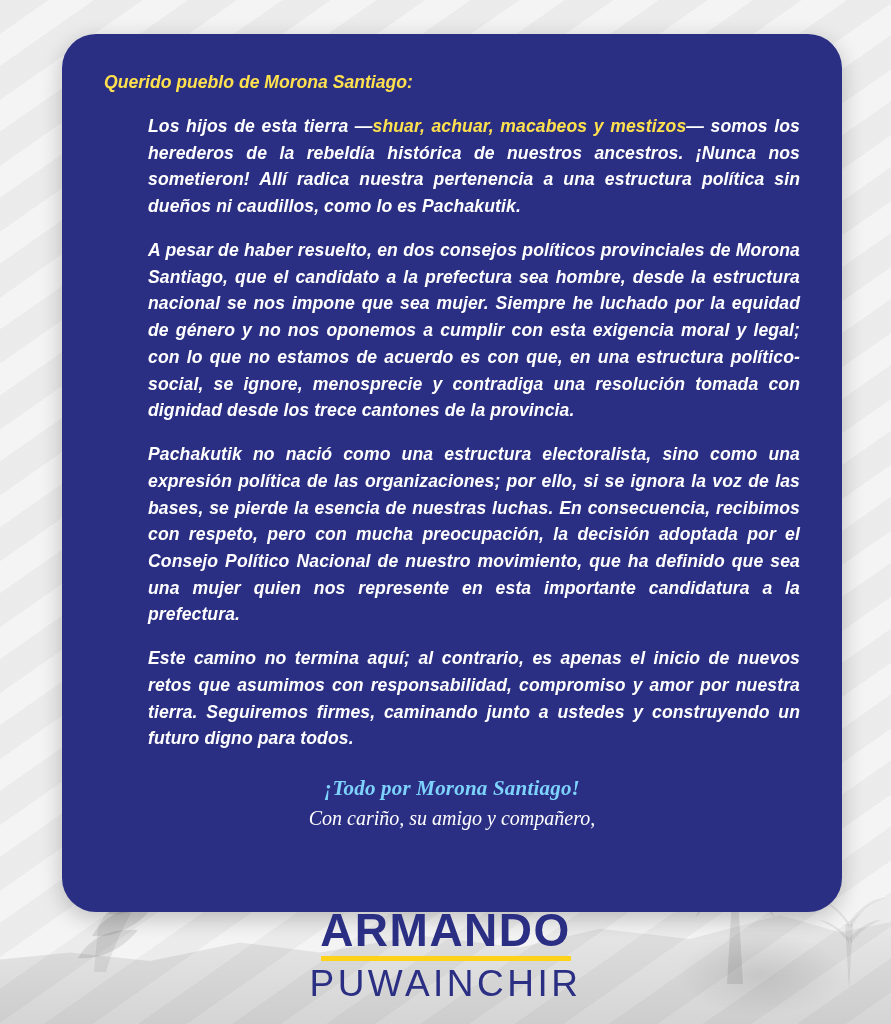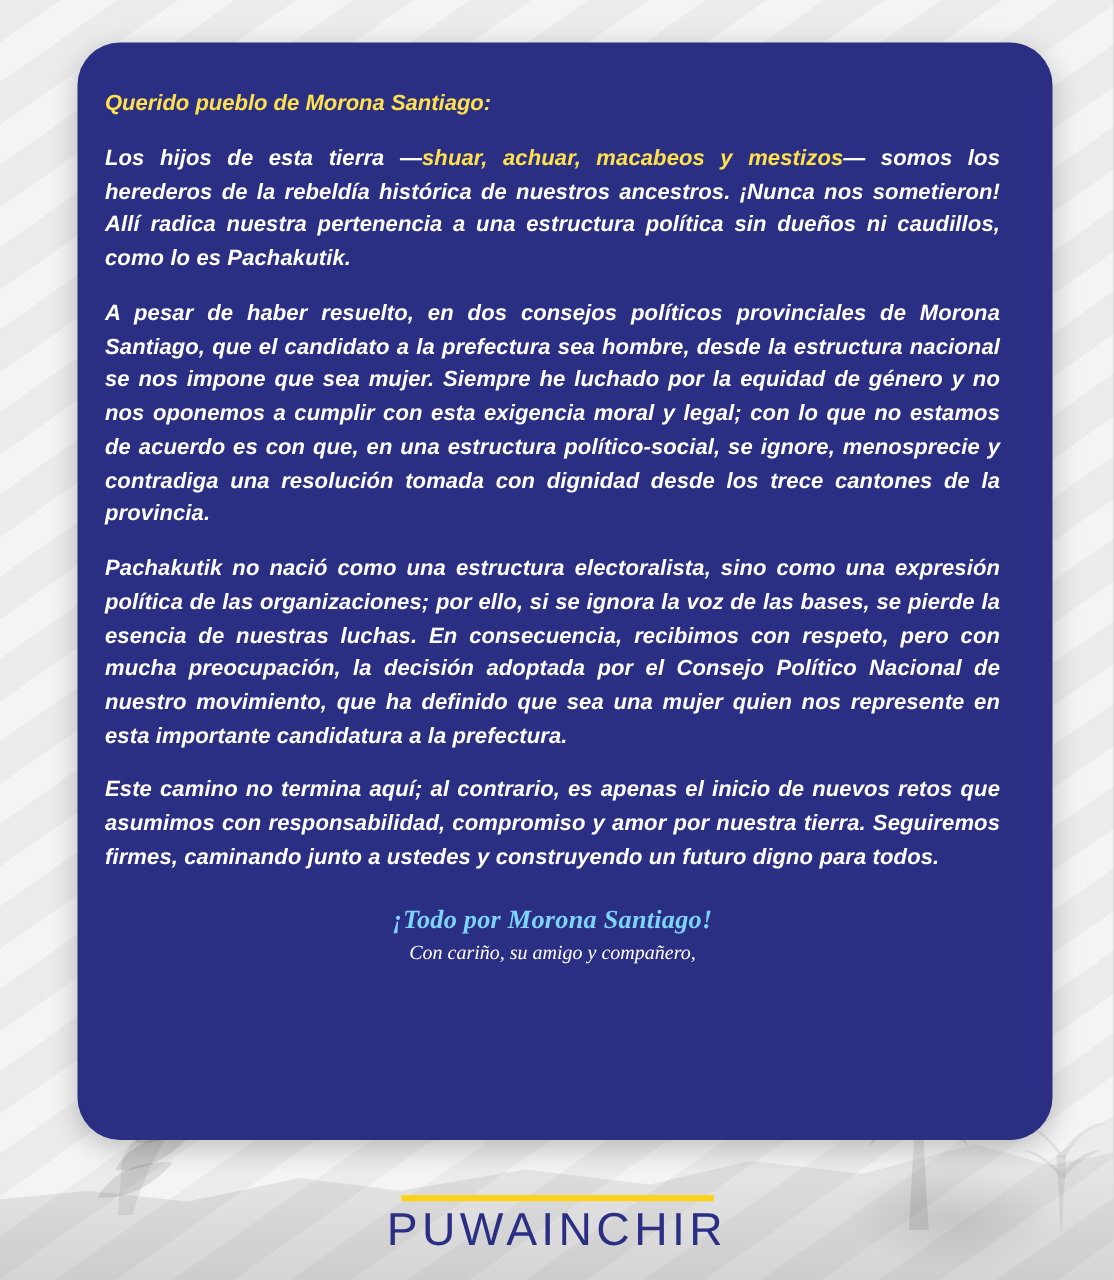--- a/index.html
+++ b/index.html
@@ -52,29 +52,30 @@
   
   .card {
     position: absolute;
     left: 62px;
     top: 34px;
     width: 780px;
     height: 878px;
     background: #2b2f84;
     border-radius: 34px;
     box-shadow: 0 6px 22px rgba(0,0,0,0.22);
-    padding: 34px 42px 0 22px;
+    padding: 34px 42px 0 42px;
     color: #ffffff;
   }
   .letter {
     font-family: "Liberation Sans", sans-serif;
     font-style: italic;
     font-size: 17.6px;
     line-height: 1.52;
     letter-spacing: 0.1px;
+    margin-left: 44px;
   }
   .greeting {
     color: #ffe14d;
     font-weight: bold;
     font-style: italic;
     font-size: 17.6px;
     margin: 4px 0 20px 0;
   }
   .para {
     margin: 0 0 17px 0;
@@ -93,21 +94,21 @@
     font-style: italic;
     font-weight: bold;
     font-family: "Liberation Serif", serif;
     font-size: 21px;
     letter-spacing: 0.2px;
   }
   .signoff {
     margin-top: 6px;
     font-style: italic;
     font-family: "Liberation Serif", serif;
-    font-size: 16px;
+    font-size: 20px;
     color: #ffffff;
   }
 
   
   .logo {
     position: absolute;
     left: 0; right: 0;
     bottom: 22px;
     text-align: center;
     line-height: 1;
@@ -213,15 +214,16 @@
   </div>
 
   <div class="closing">
     <div class="slogan">¡Todo por Morona Santiago!</div>
     <div class="signoff">Con cariño, su amigo y compañero,</div>
   </div>
 
 </div>
 
 <div class="logo">
+  <span class="logo-first">ARMANDO</span>
   <span class="logo-rule"></span>
   <span class="logo-last">PUWAINCHIR</span>
 </div>
 
 </body></html>

